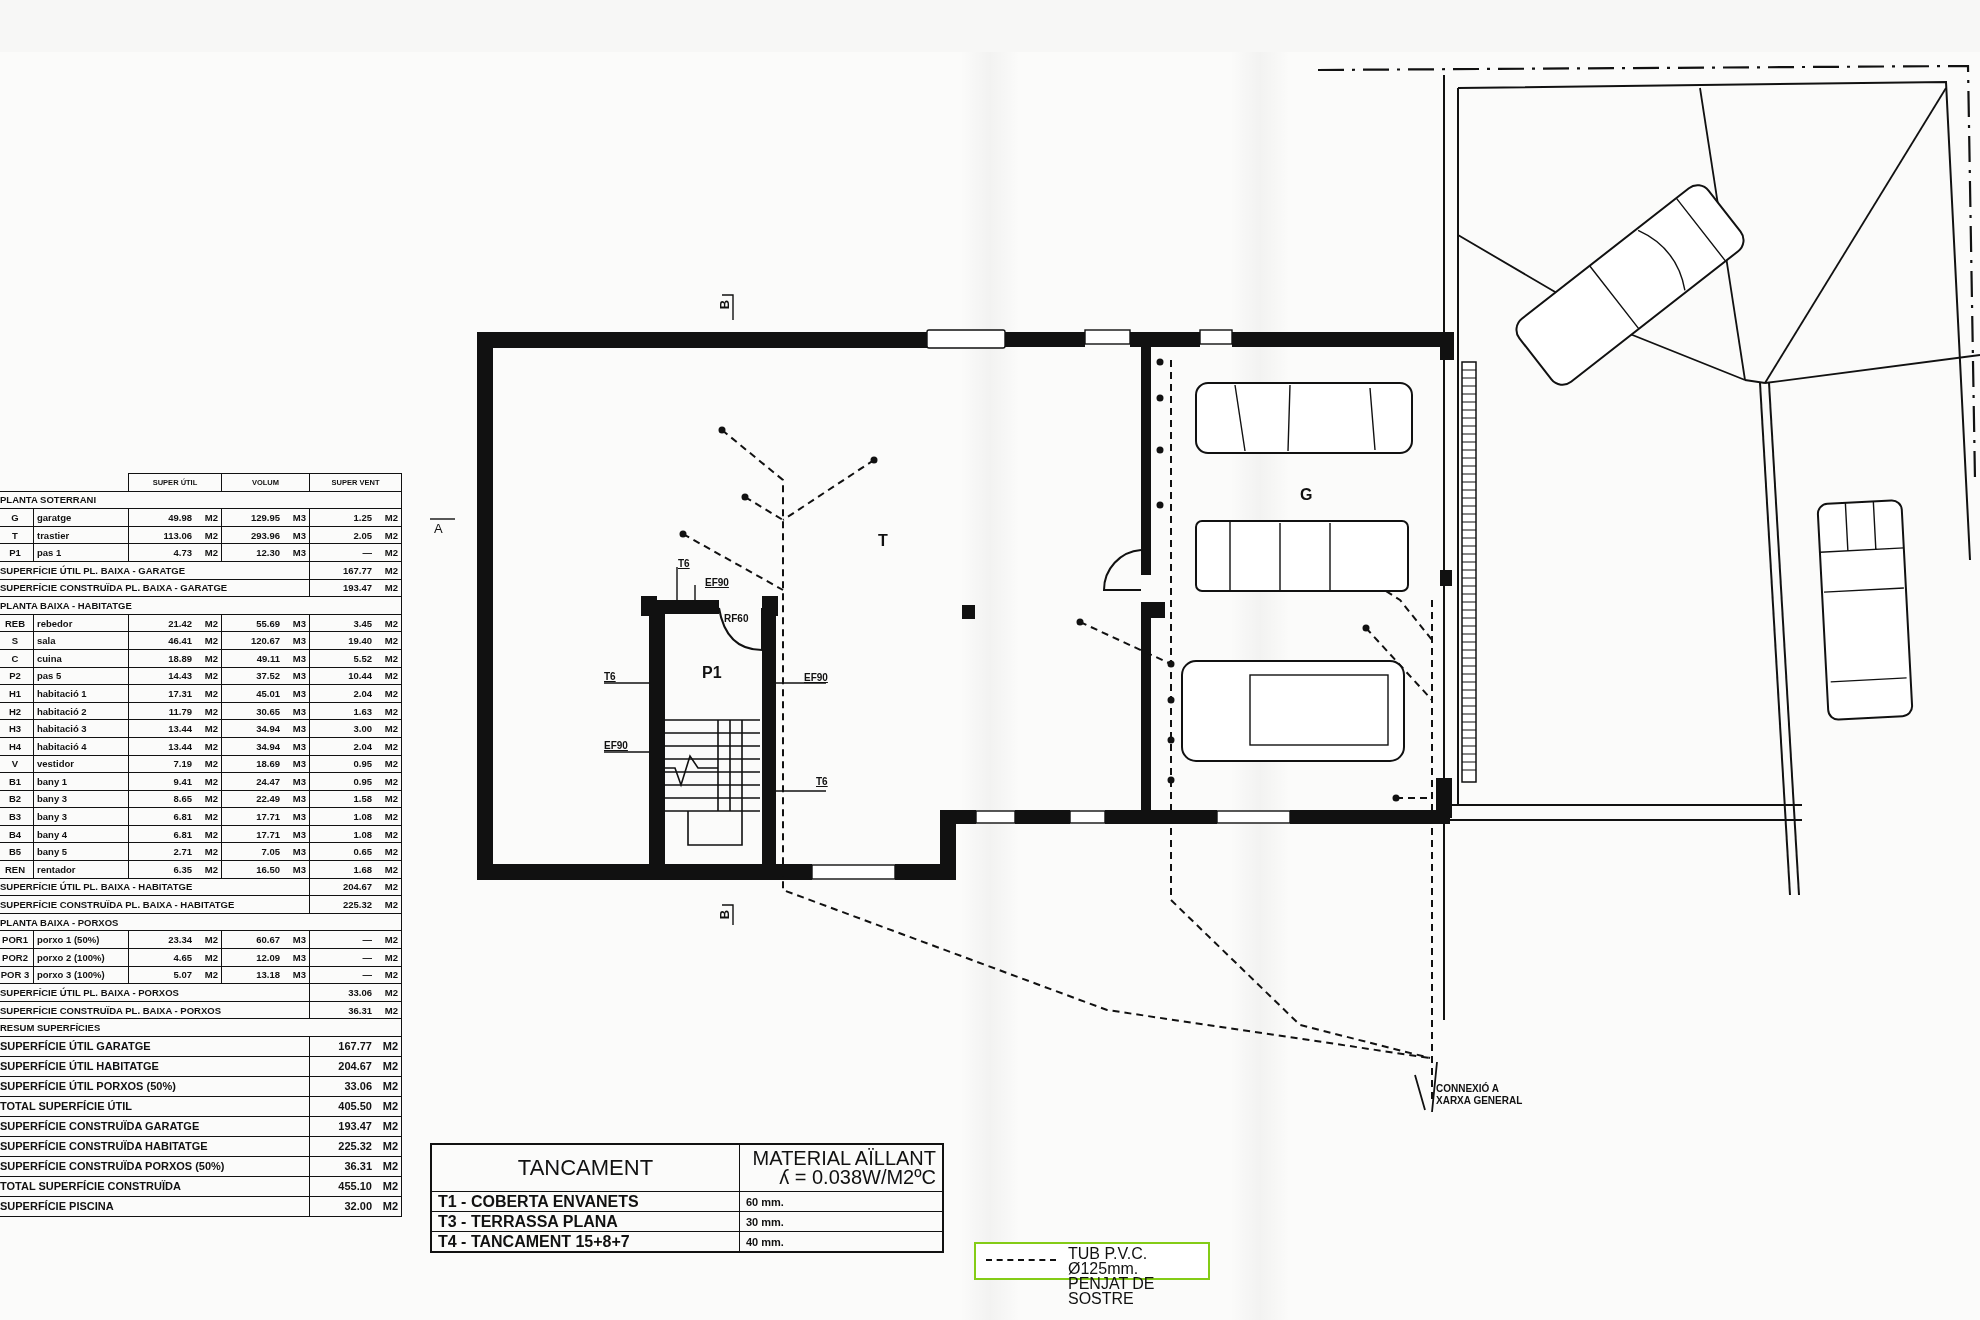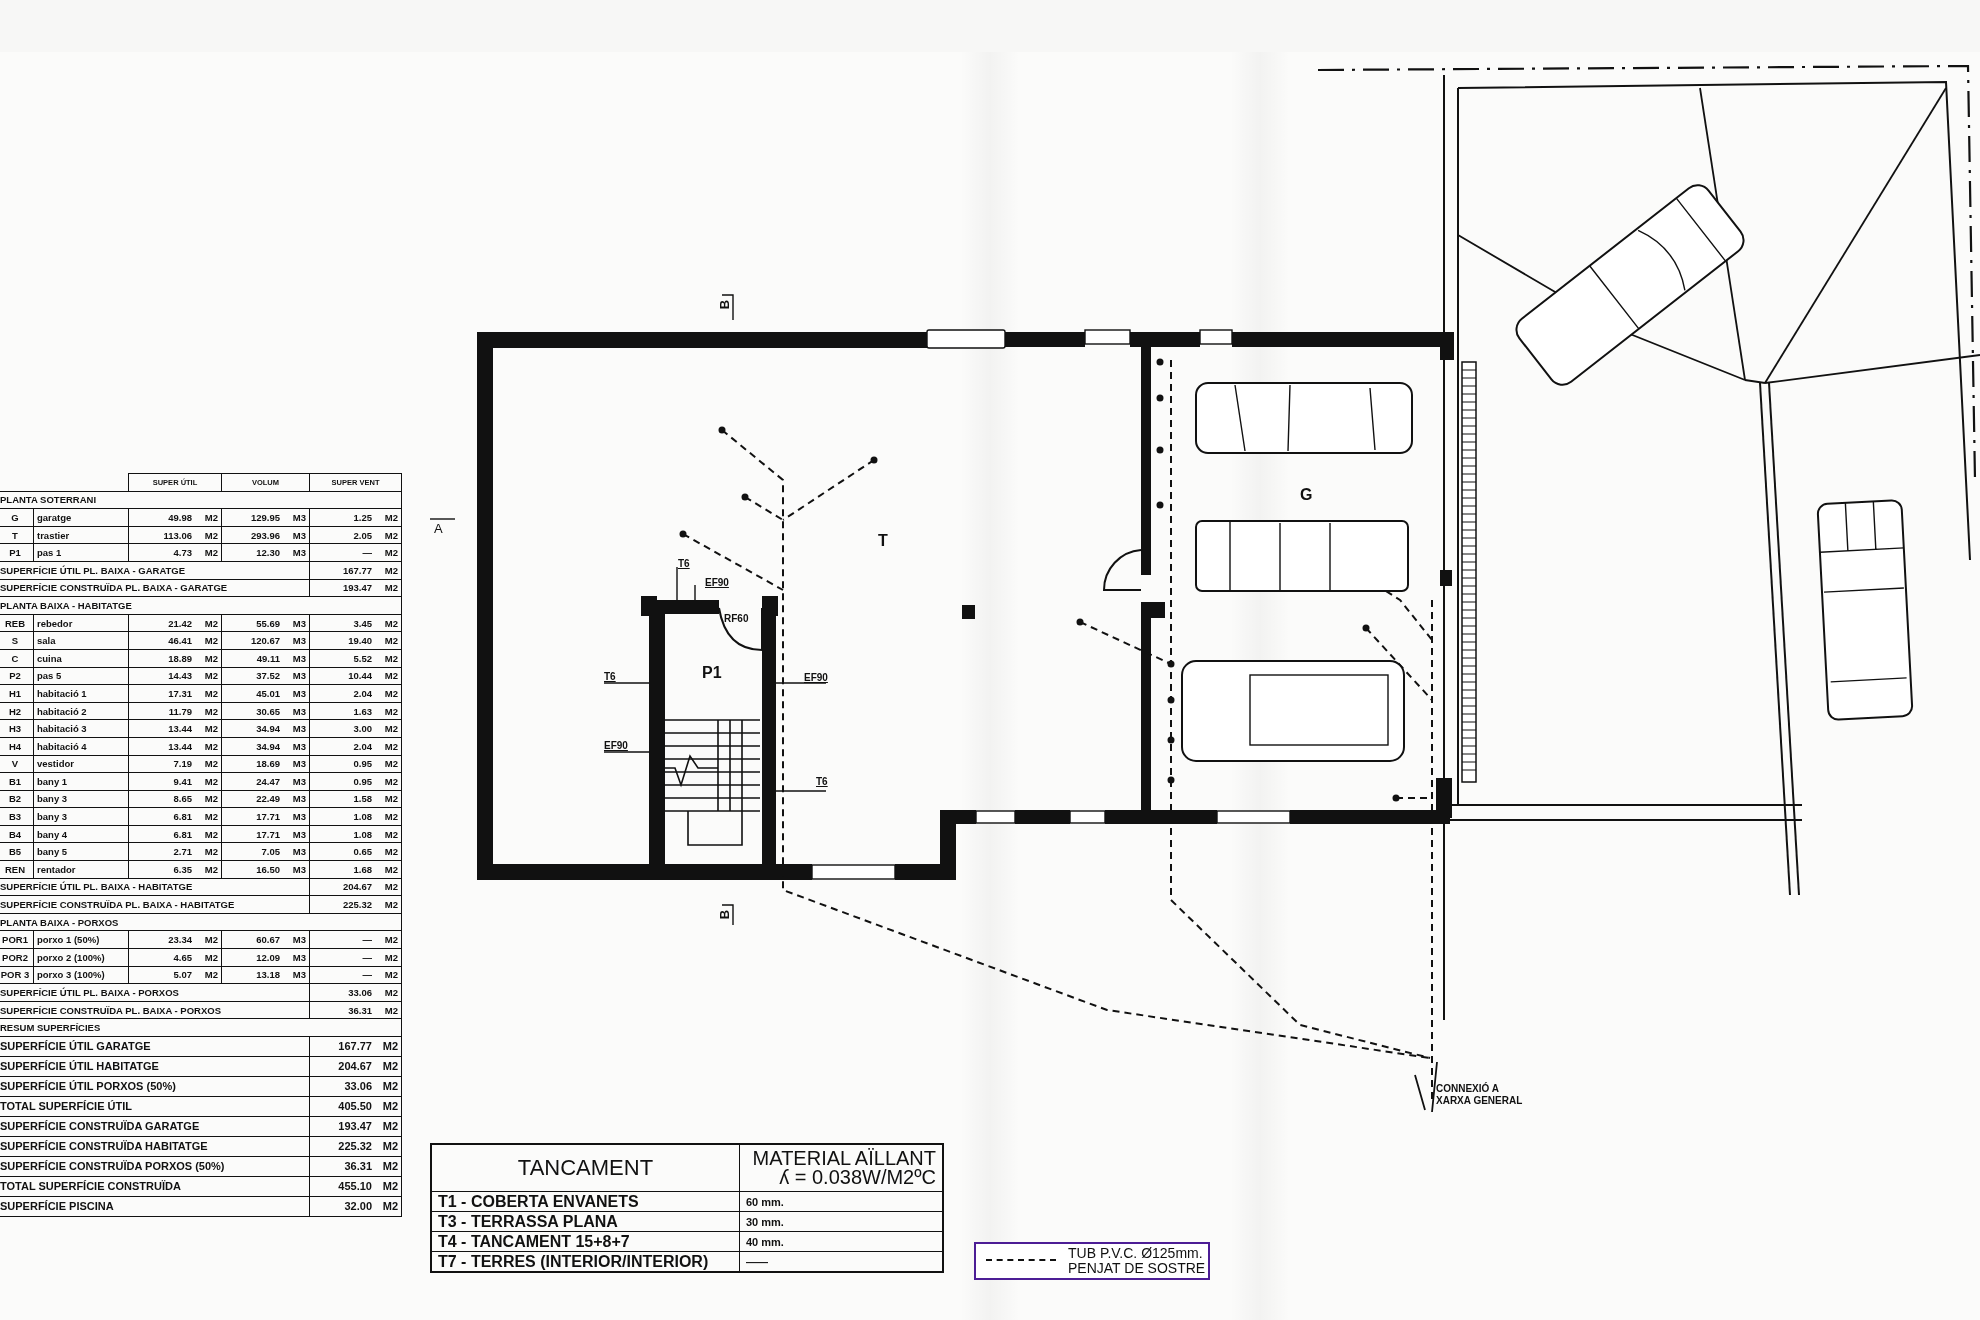--- a/index.html
+++ b/index.html
@@ -19,21 +19,21 @@
   .stable tr.sec td{font-size:9.5px;}
   .stable tr.resum td{height:19px;font-size:11px;}
   .stable td.blank{border:none;}
   .unit{display:inline-block;width:26px;text-align:right;}
   
   .itable{position:absolute;left:422px;top:1143px;border-collapse:collapse;border:2.2px solid #111;margin-left:8px;}
   .itable td{border:1.4px solid #111;padding:0 6px;font-size:16px;font-weight:bold;height:19px;}
   .itable td.h1{font-size:22px;font-weight:normal;text-align:center;height:46px;width:295px;}
   .itable td.h2{font-size:20px;font-weight:normal;text-align:right;line-height:19px;width:190px;}
   .itable td.v{font-size:11px;}
-  .legend{position:absolute;left:974px;top:1242px;width:232px;height:34px;border:2px solid #4c1d95;background:#fff;font-size:14px;}
+  .legend{position:absolute;left:974px;top:1242px;width:232px;height:34px;border:2px solid #84cc16;background:#fff;font-size:16px;}
   .legend .dash{position:absolute;left:10px;top:15px;width:70px;border-top:2px dashed #111;}
   .legend .txt{position:absolute;left:92px;top:2px;line-height:15px;}
   .lbl{position:absolute;font-weight:bold;font-size:11px;}
   .room{position:absolute;font-weight:bold;font-size:16px;}
   .tag{position:absolute;font-size:10px;font-weight:bold;text-decoration:underline;}
 </style>
 </head>
 <body>
 
 <div class="sheet"></div>
@@ -451,24 +451,20 @@
         <td class="v">60 mm.</td>
       </tr>
   <tr>
         <td>T3 - TERRASSA PLANA</td>
         <td class="v">30 mm.</td>
       </tr>
   <tr>
         <td>T4 - TANCAMENT 15+8+7</td>
         <td class="v">40 mm.</td>
       </tr>
-  <tr>
-        <td>T7 - TERRES (INTERIOR/INTERIOR)</td>
-        <td class="v">——</td>
-      </tr>
 </tbody>
   </table>
 
 <div class="legend">
   <div class="dash"></div>
   <div class="txt">
     <div>TUB P.V.C. Ø125mm.</div>
     <div>PENJAT DE SOSTRE</div>
   </div>
 </div>

